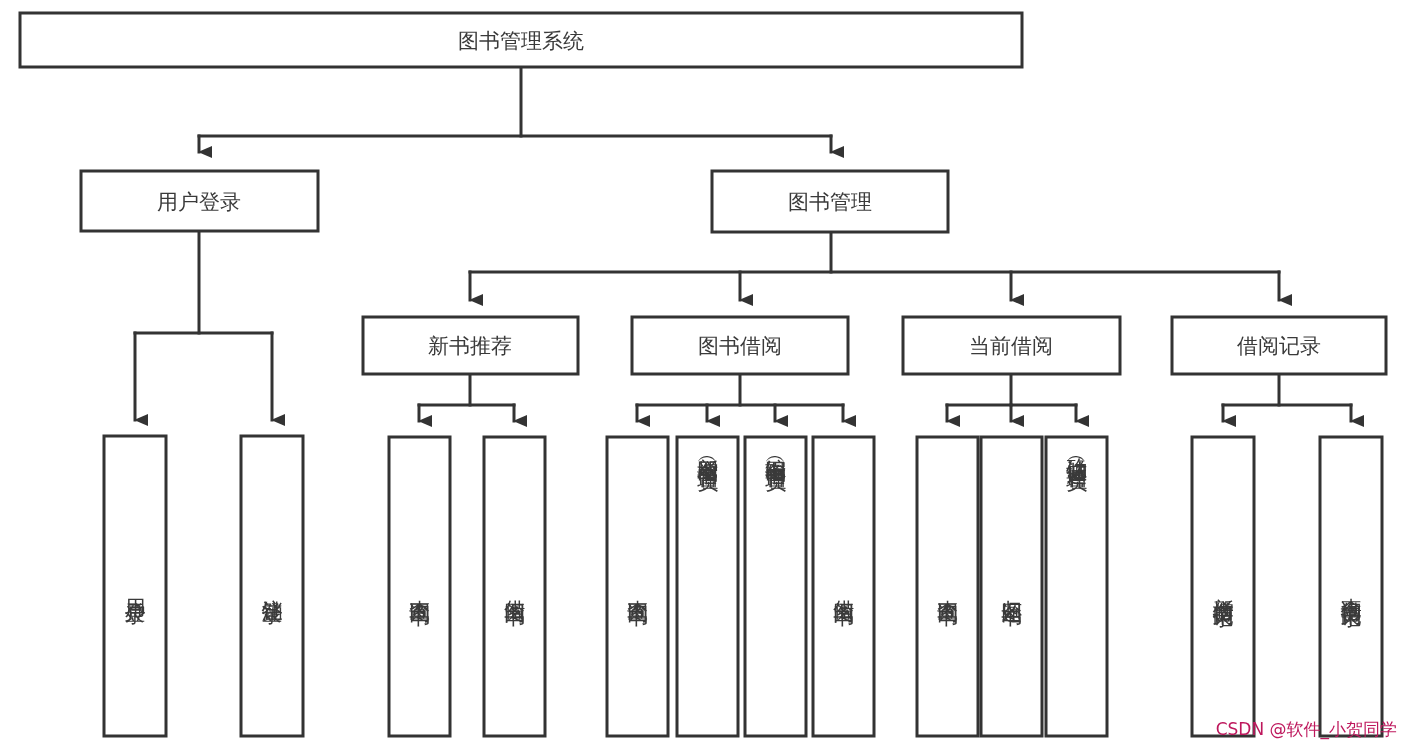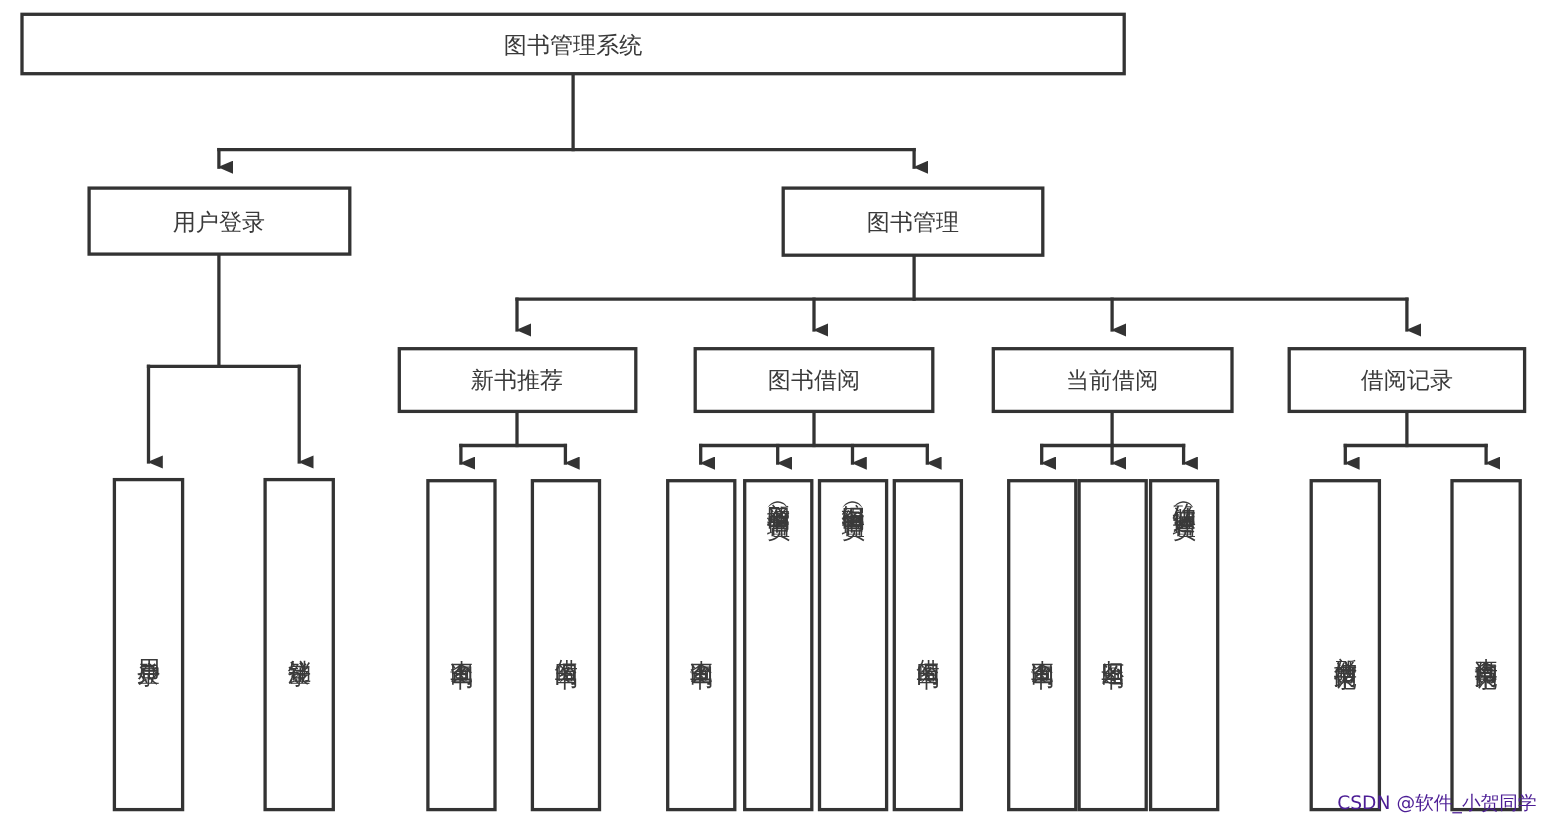--- a/index.html
+++ b/index.html
@@ -20,21 +20,21 @@
      pointer-events:none;}
   .leaf-label{
     writing-mode:vertical-rl;text-orientation:upright;
     font-family:"DejaVu Sans","Liberation Sans",sans-serif;
     font-size:21px;color:#3a3a3a;line-height:1.26;letter-spacing:2px;
     white-space:nowrap;text-align:center;
   }
   .watermark{
     position:absolute;right:8px;bottom:6px;
     font-family:"DejaVu Sans","Liberation Sans",sans-serif;
-    font-size:17px;color:#4c1d95;white-space:nowrap;user-select:none;
+    font-size:17px;color:#be185d;white-space:nowrap;user-select:none;
   }
 </style>
 </head>
 <body>
 
 <div id="stage">
 
   <svg class="diagram" viewBox="0 0 1405 747">
     <defs>
       <marker id="ar" viewBox="0 0 12 14" refX="6" refY="13" markerWidth="12" markerHeight="14" orient="auto-start-reverse" markerUnits="userSpaceOnUse">

